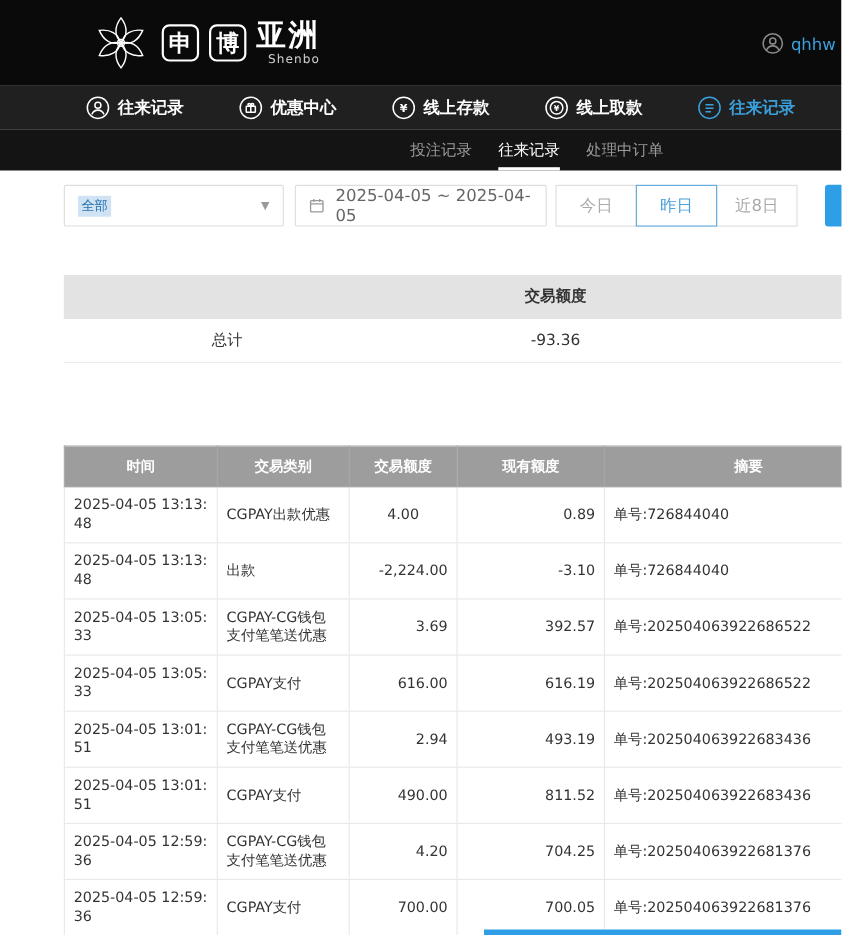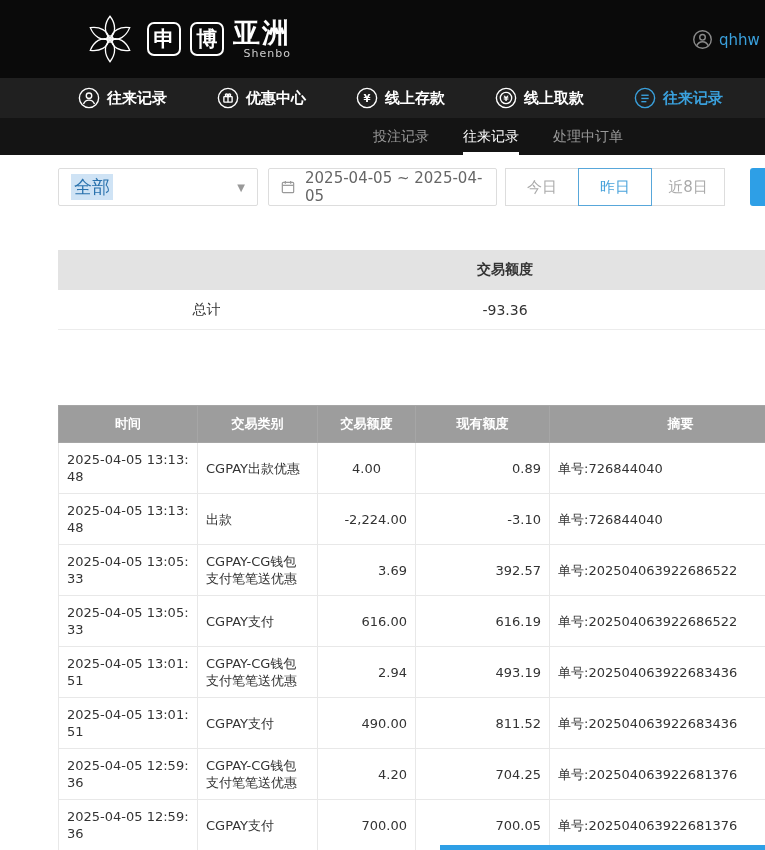--- a/index.html
+++ b/index.html
@@ -23,30 +23,30 @@
   .user-area svg { width:21px; height:21px; display:block; }
   .user-name { color:var(--accent-blue,#3aa0dc); font-size:15px; }
 
   
   .nav-bar { height:40px; background:var(--nav-bg,#202020); display:flex; align-items:center; padding-left:78px; gap:50px; }
   .nav-item { display:flex; align-items:center; gap:7px; color:#fff; font-size:15px; font-weight:bold; cursor:pointer; white-space:nowrap; }
   .nav-item.active { color:var(--accent-blue,#3aa0dc); }
   .nav-item svg { width:22px; height:22px; display:block; }
 
   
-  .sub-nav { height:37px; background:var(--subnav-bg,#141414); display:flex; padding-left:373px; gap:34px; }
+  .sub-nav { height:37px; background:var(--subnav-bg,#141414); display:flex; padding-left:373px; gap:24px; }
   .sub-item { color:#9a9a9a; font-size:14px; display:flex; align-items:center; height:100%;
     border-bottom:3px solid transparent; padding-top:3px; cursor:pointer; white-space:nowrap; }
   .sub-item.active { color:#fff; border-bottom-color:#fff; }
 
   
   .filter-row { position:relative; margin:13px 0 0 58px; height:38px; display:flex; align-items:stretch; }
   .dropdown { width:200px; border:1px solid #ddd; border-radius:2px; background:#fff;
     display:flex; align-items:center; padding-left:12px; position:relative; cursor:pointer; }
-  .dropdown-value { background:#cfe3f5; color:#2a72ad; font-size:18px; padding:1px 3px; }
+  .dropdown-value { background:#cfe3f5; color:#2a72ad; font-size:12px; padding:1px 3px; }
   .dropdown-caret { position:absolute; right:12px; color:#999; font-size:10px; }
   .date-picker { width:229px; margin-left:10px; border:1px solid #ddd; border-radius:2px; background:#fff;
     display:flex; align-items:center; gap:9px; padding-left:11px; color:#666; font-size:15px; cursor:pointer; }
   .date-picker svg { width:16px; height:16px; display:block; }
   .range-buttons { display:flex; margin-left:8px; }
   .range-btn { width:74px; border:1px solid #ddd; background:#fff; color:#aaa; font-size:15px;
     display:flex; align-items:center; justify-content:center; margin-left:-1px; cursor:pointer; position:relative; }
   .range-btn:first-child { margin-left:0; }
   .range-btn.active { border-color:#58a7da; color:#4aa3db; z-index:2; }
   .search-button { position:absolute; left:692px; top:0; width:70px; height:38px;

